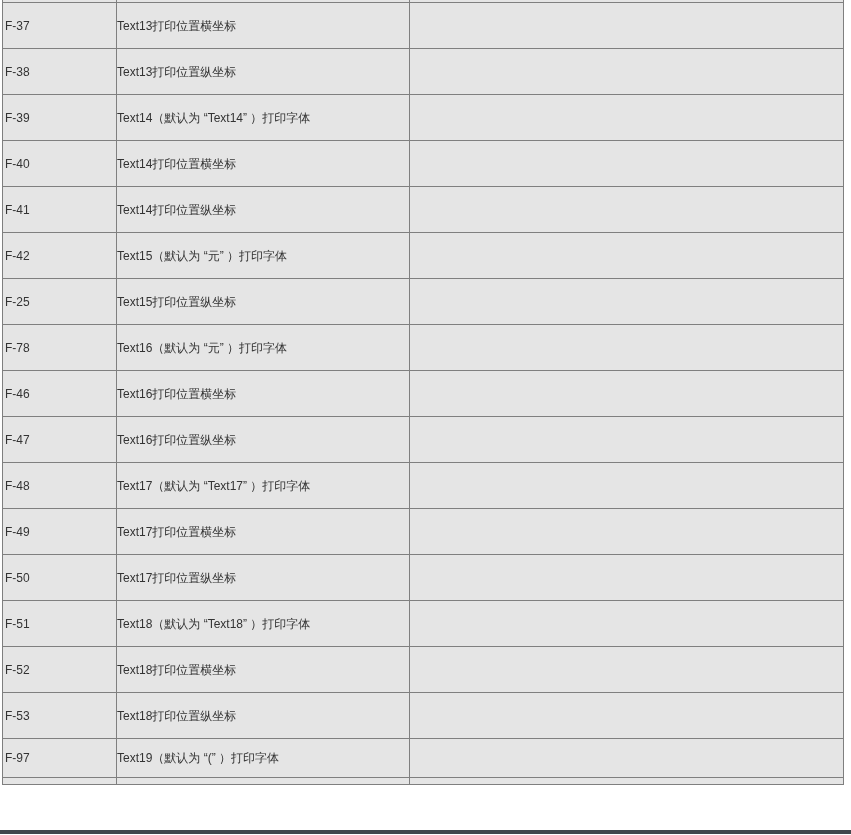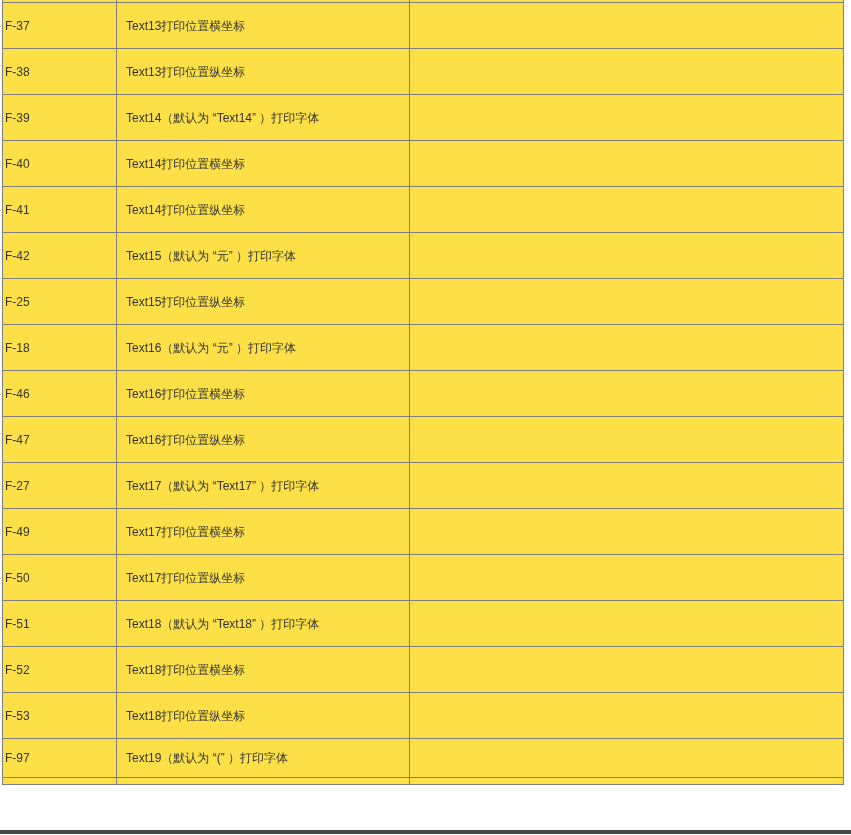--- a/index.html
+++ b/index.html
@@ -24,29 +24,29 @@
   }
 
   table.grid td {
     border: 1px solid var(--border-color, #7f7f7f);
     font-size: 12px;
     line-height: 14px;
     color: var(--text-color, #333333);
     vertical-align: middle;
     overflow: hidden;
     white-space: nowrap;
-    background: #fde047;
+    background: #e5e5e5;
   }
 
   col.c1 { width: 114px; }
   col.c2 { width: 293px; }
   col.c3 { width: 434px; }
 
   td.c-code { padding-left: 2px; }
-  td.c-desc { padding-left: 9px; }
+  td.c-desc { padding-left: 0; }
   td.c-val  { padding-left: 2px; }
 
   tr.data-row { height: 46px; }
   tr.data-row.last { height: 39px; }
   tr.partial-row.top { height: 5px; }
   tr.partial-row.bottom { height: 7px; }
 
   .bottom-bar {
     position: absolute;
     left: 0;
@@ -103,36 +103,36 @@
           <td class="c-code">F-42</td>
           <td class="c-desc">Text15（默认为 “元” ）打印字体</td>
           <td class="c-val"></td>
         </tr>
         <tr class="data-row">
           <td class="c-code">F-25</td>
           <td class="c-desc">Text15打印位置纵坐标</td>
           <td class="c-val"></td>
         </tr>
         <tr class="data-row">
-          <td class="c-code">F-18</td>
+          <td class="c-code">F-78</td>
           <td class="c-desc">Text16（默认为 “元” ）打印字体</td>
           <td class="c-val"></td>
         </tr>
         <tr class="data-row">
           <td class="c-code">F-46</td>
           <td class="c-desc">Text16打印位置横坐标</td>
           <td class="c-val"></td>
         </tr>
         <tr class="data-row">
           <td class="c-code">F-47</td>
           <td class="c-desc">Text16打印位置纵坐标</td>
           <td class="c-val"></td>
         </tr>
         <tr class="data-row">
-          <td class="c-code">F-27</td>
+          <td class="c-code">F-48</td>
           <td class="c-desc">Text17（默认为 “Text17” ）打印字体</td>
           <td class="c-val"></td>
         </tr>
         <tr class="data-row">
           <td class="c-code">F-49</td>
           <td class="c-desc">Text17打印位置横坐标</td>
           <td class="c-val"></td>
         </tr>
         <tr class="data-row">
           <td class="c-code">F-50</td>

